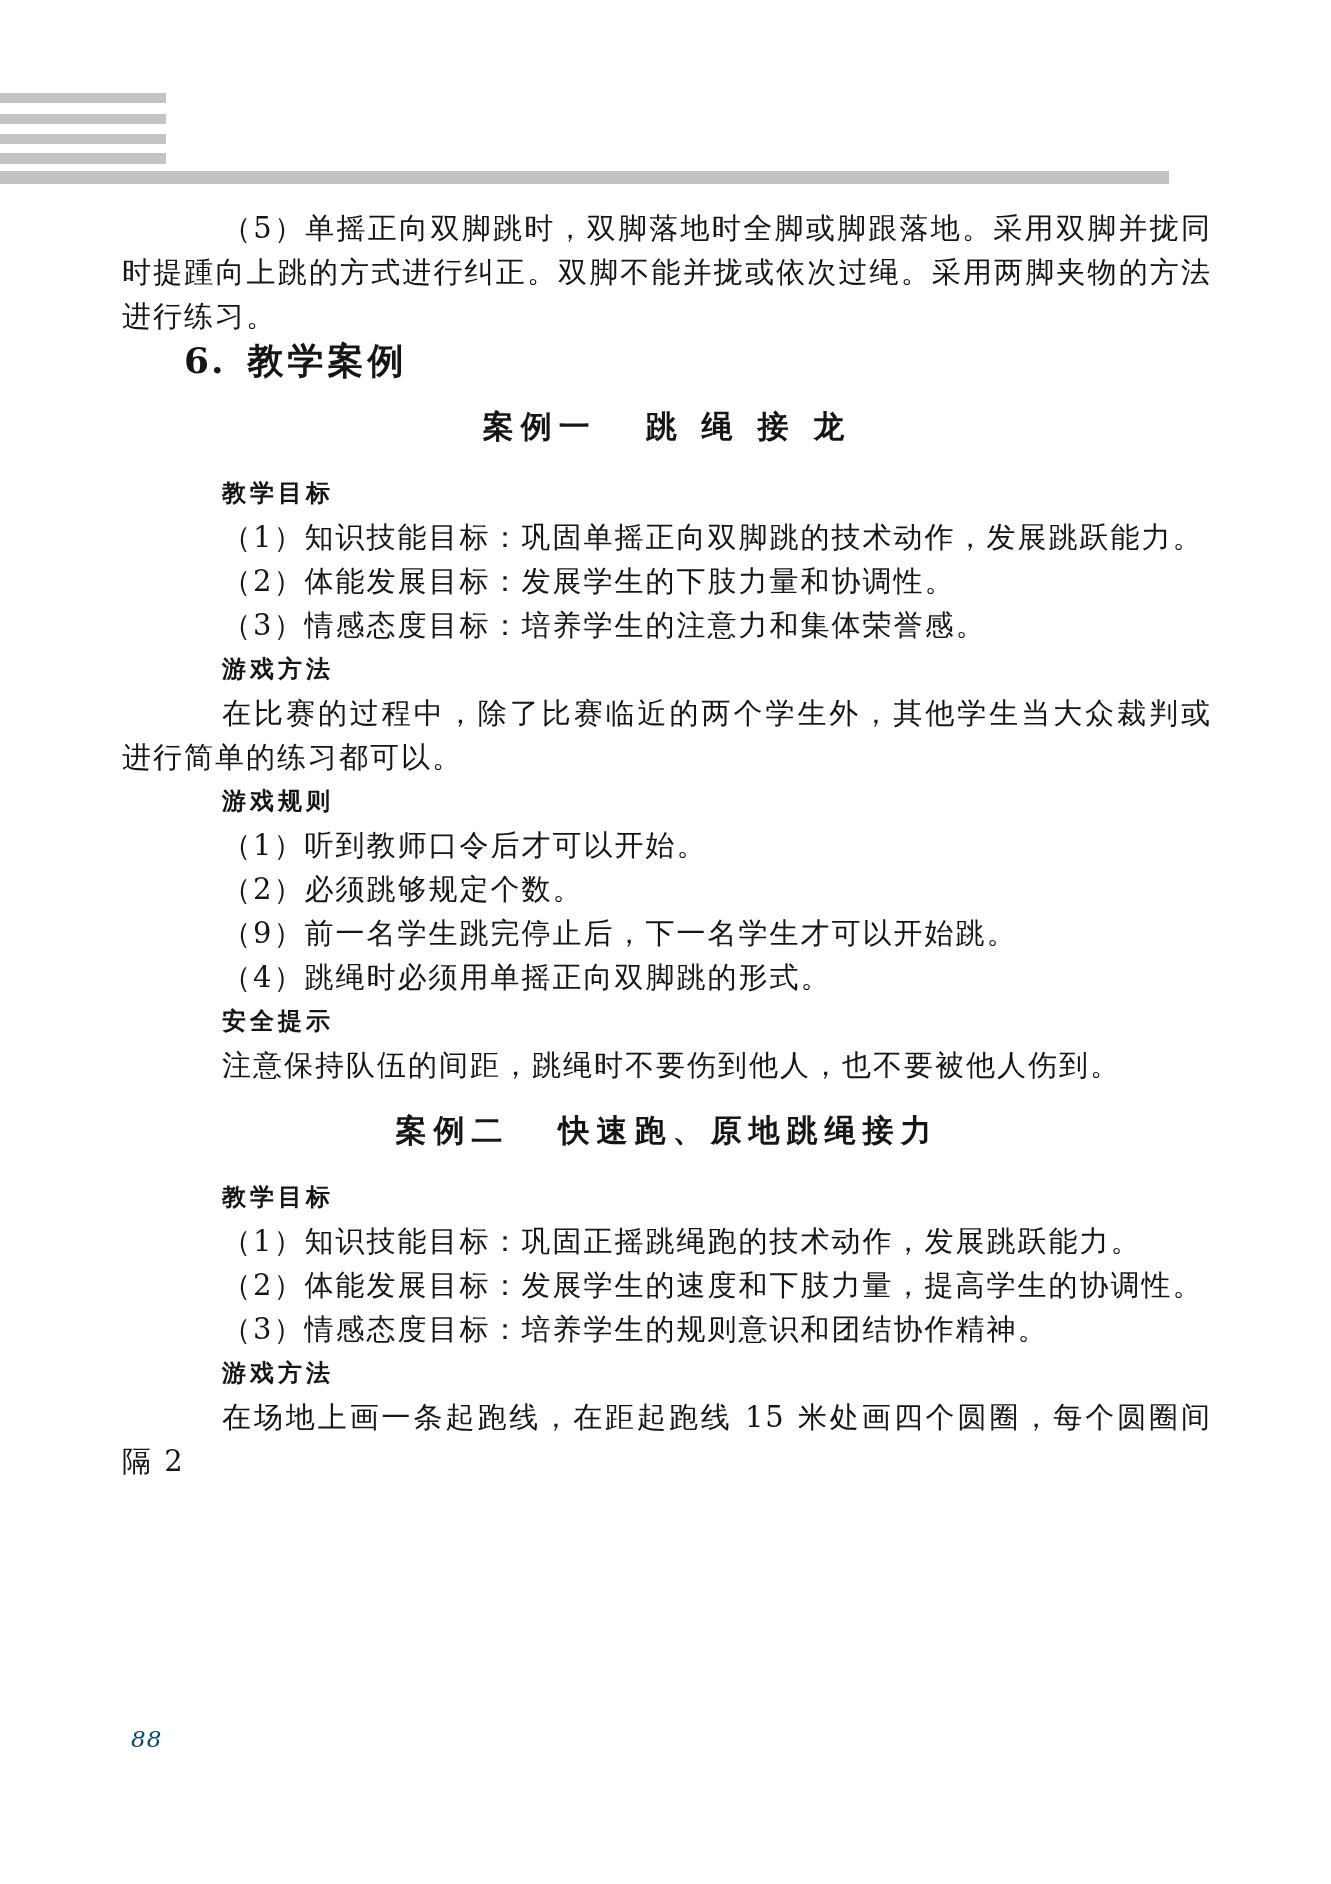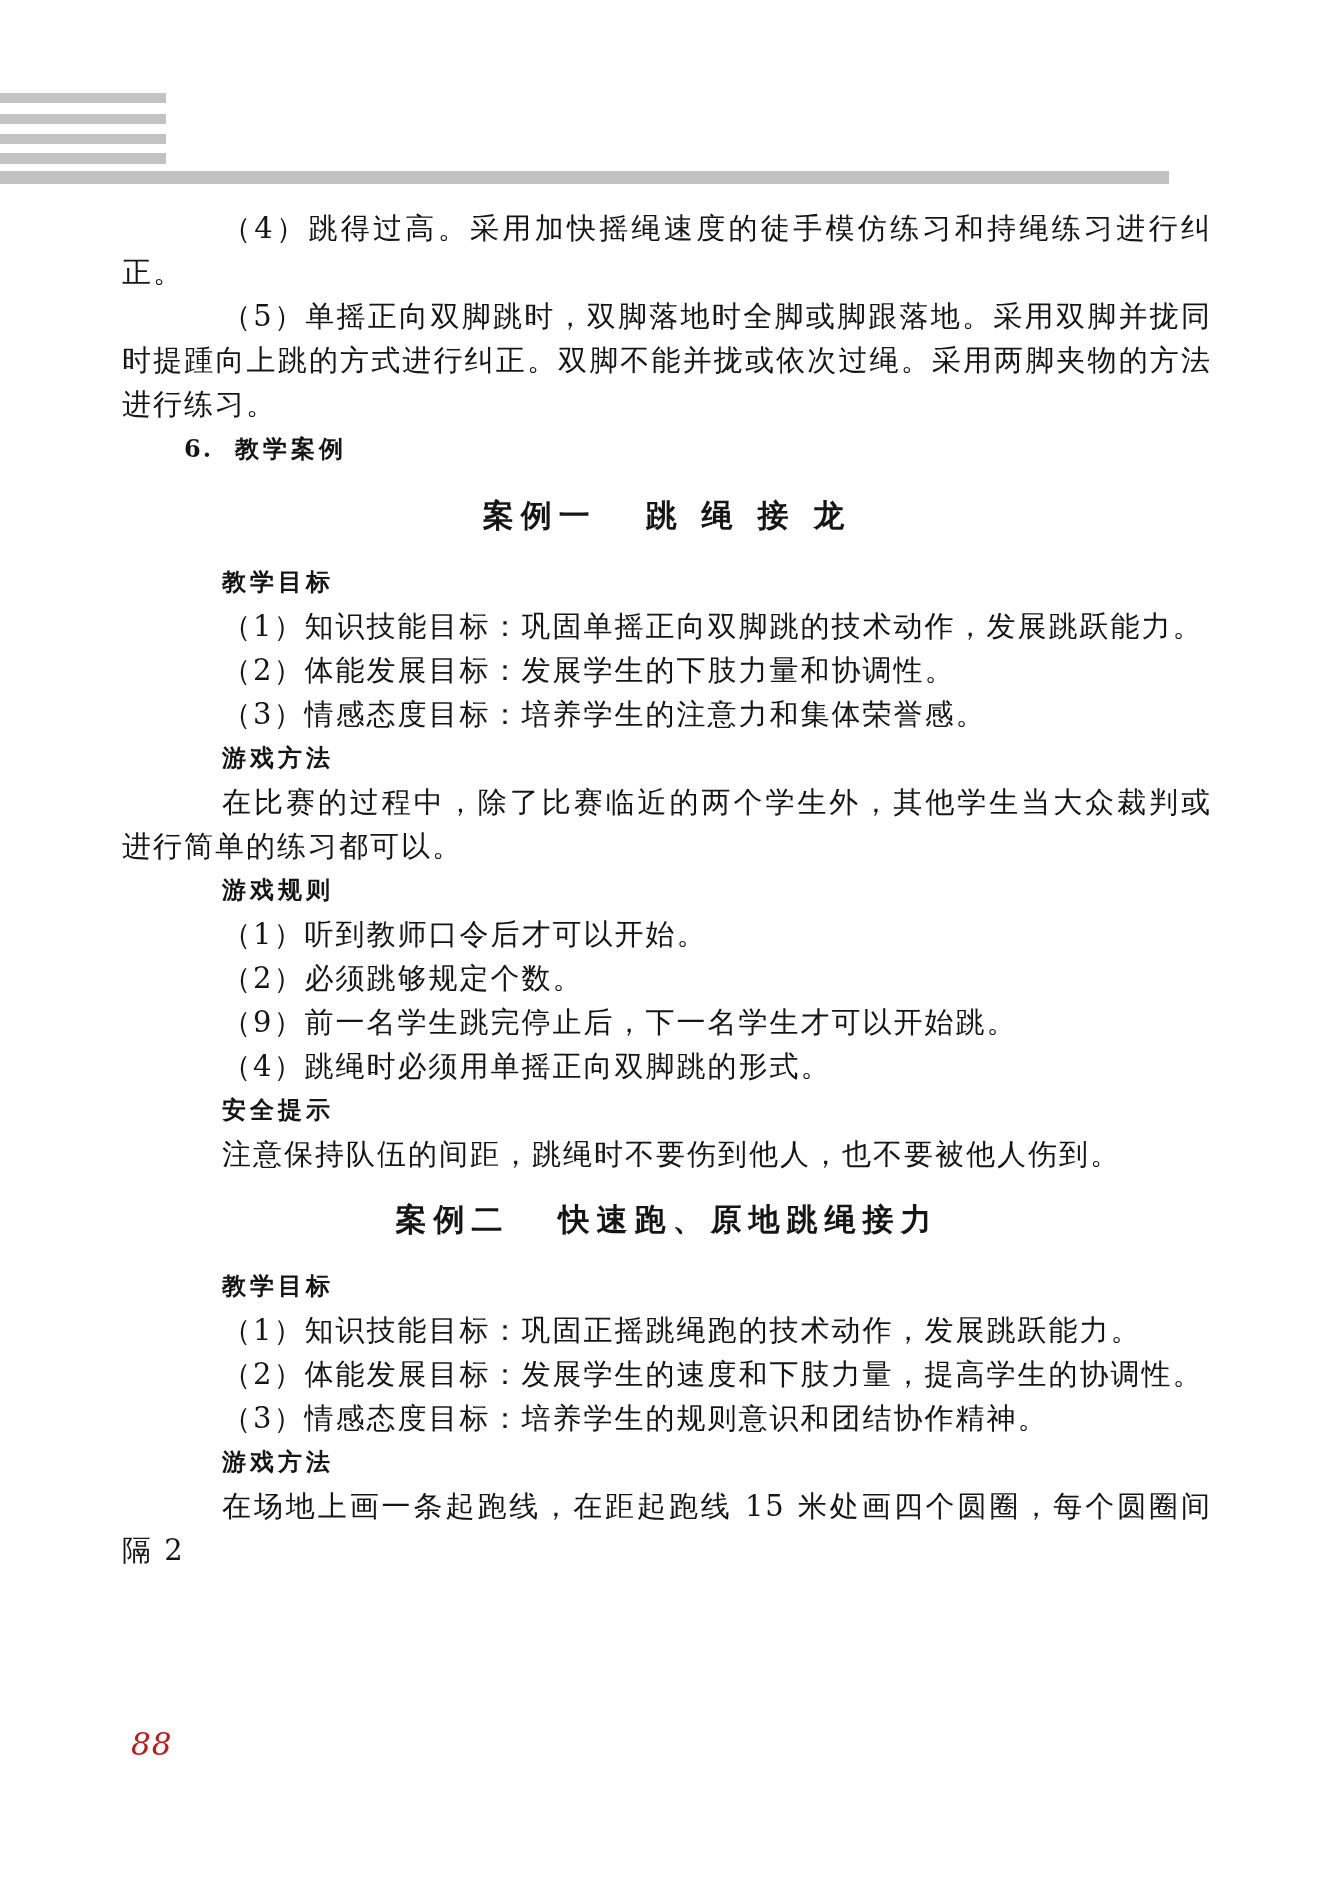--- a/index.html
+++ b/index.html
@@ -38,21 +38,21 @@
     margin: 0;
     font-size: 29px;
     line-height: 44px;
     letter-spacing: 2px;
     text-align: justify;
   }
   .indent { text-indent: 100px; }
 
   .section-head {
     margin: 0;
-    font-size: 24px;
+    font-size: 36px;
     line-height: 45px;
     font-weight: bold;
     letter-spacing: 2px;
     padding-left: 62px;
   }
   .section-head .num {
     font-family: "DejaVu Serif", serif;
     margin-right: 22px;
   }
   .section-head .ttl {
@@ -78,41 +78,40 @@
     line-height: 44px;
     font-weight: bold;
     font-family: "DejaVu Sans", sans-serif;
     letter-spacing: 4px;
   }
 
   .page-number {
     position: absolute;
     left: 131px;
     top: 1726px;
-    font-size: 31px;
+    font-size: 23px;
     font-style: italic;
     font-family: "DejaVu Serif", serif;
     letter-spacing: 1px;
-    color: #b91c1c;
+    color: #0c4a6e;
   }
 </style>
 </head>
 <body>
 
 <div class="page">
 
   <div class="decor-bar s1"></div>
   <div class="decor-bar s2"></div>
   <div class="decor-bar s3"></div>
   <div class="decor-bar s4"></div>
   <div class="decor-bar wide"></div>
 
   <div class="content">
 
-    <p class="body indent">（4）跳得过高。采用加快摇绳速度的徒手模仿练习和持绳练习进行纠正。</p>
     <p class="body indent">（5）单摇正向双脚跳时，双脚落地时全脚或脚跟落地。采用双脚并拢同时提踵向上跳的方式进行纠正。双脚不能并拢或依次过绳。采用两脚夹物的方法进行练习。</p>
 
     <p class="section-head">
       <span class="num">6.</span><span class="ttl">教学案例</span>
     </p>
 
     <p class="case-title">
       <span class="case-label">案例一</span><span>跳 绳 接 龙</span>
     </p>
 

